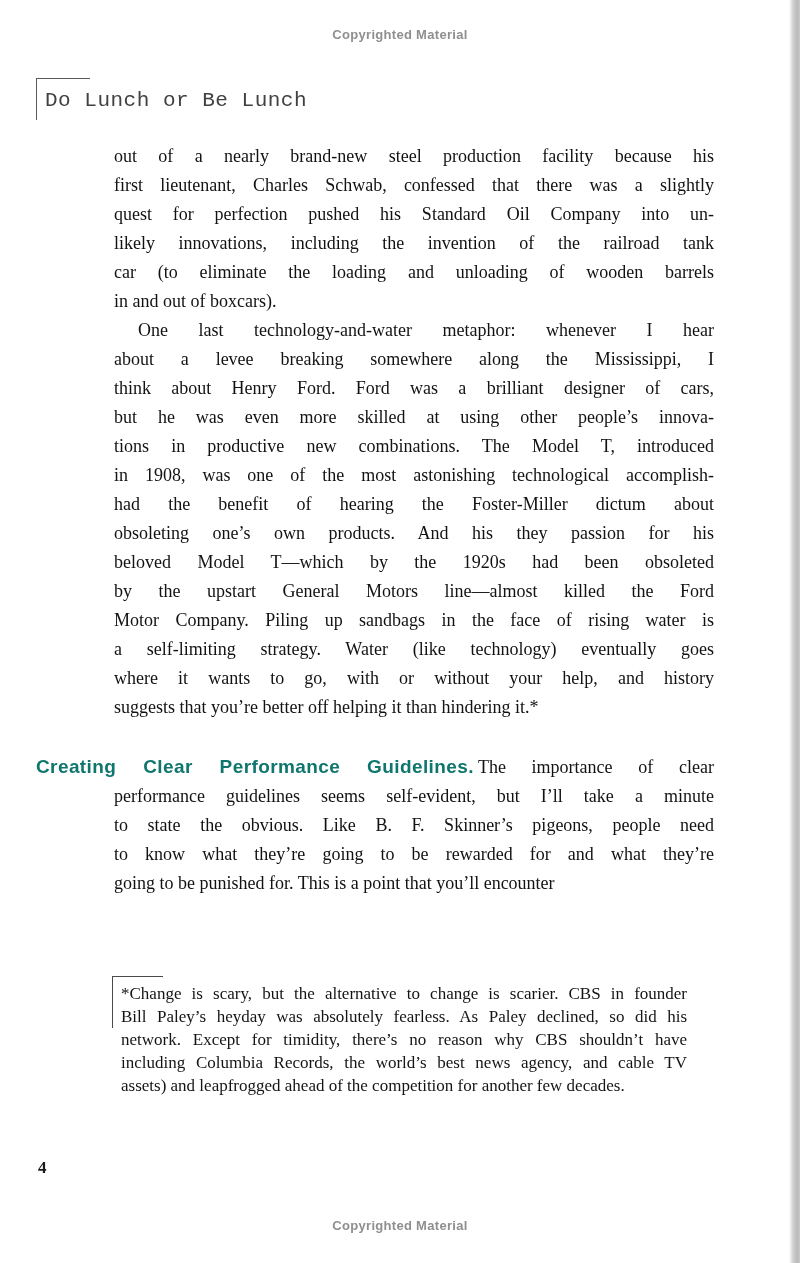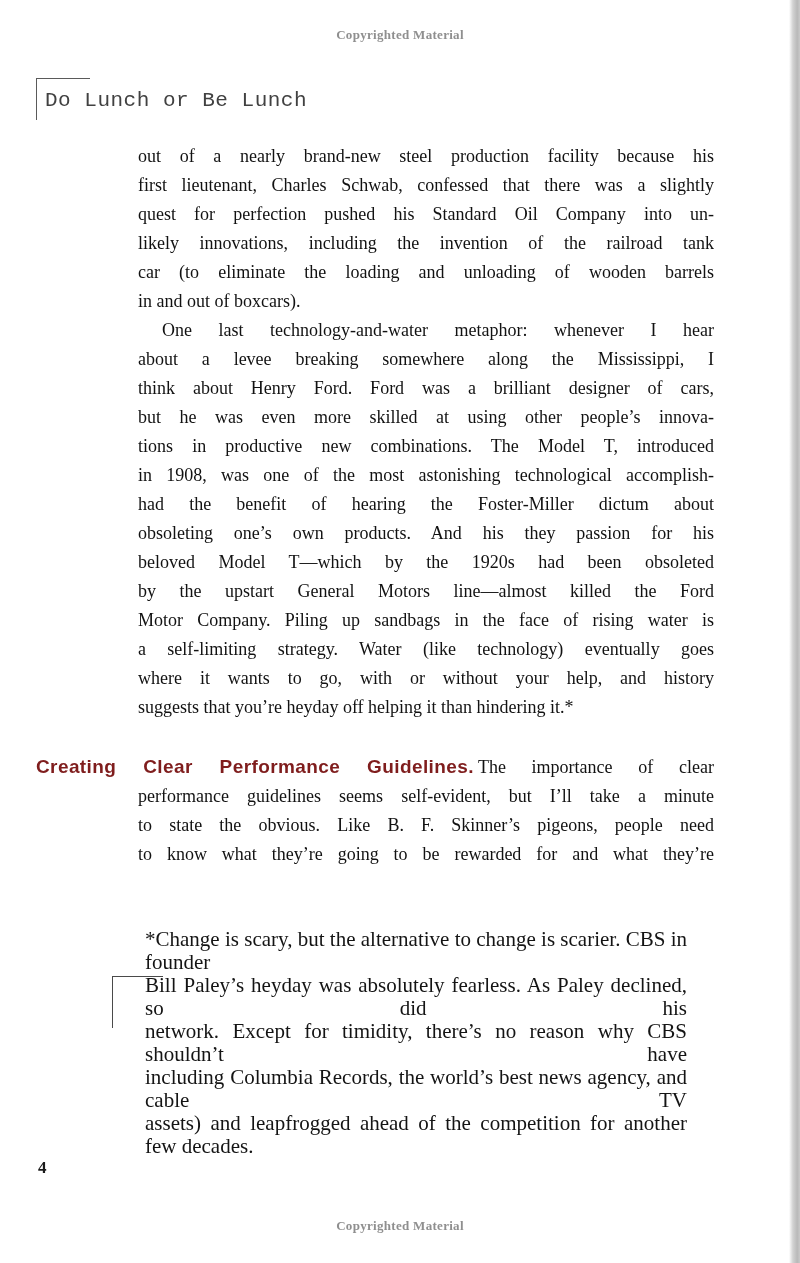--- a/index.html
+++ b/index.html
@@ -9,21 +9,21 @@
     height: 1263px;
     background: #ffffff;
     overflow: hidden;
     color: #131313;
   }
   .copy {
     position: absolute;
     left: 0;
     width: 100%;
     text-align: center;
-    font-family: Liberation Serif, serif;
+    font-family: Liberation Sans, sans-serif;
     font-weight: 700;
     font-size: 13px;
     letter-spacing: 0.3px;
     color: #8f8f8f;
   }
   .copy.top { top: 27px; }
   .copy.bottom { top: 1218px; }
 
   .head-bracket {
     position: absolute;
@@ -52,51 +52,51 @@
     font-family: "Liberation Serif", "DejaVu Serif", serif;
     font-size: 18px;
     line-height: 29px;
     color: #121212;
   }
   .line {
     text-align: justify;
     text-align-last: justify;
     white-space: nowrap;
   }
-  .line { white-space: normal; margin-left: 24px; }
+  .line { white-space: normal; }
   .line.end { text-align-last: left; }
   .line.indent { text-indent: 24px; }
 
   .section { margin-top: 30px; }
   .sec-first { margin-left: -78px; }
   .sec-heading {
     font-family: "Liberation Sans", sans-serif;
     font-weight: 700;
     font-size: 19px;
     letter-spacing: 0.4px;
-    color: #7f1d1d;
+    color: #0f766e;
     margin-right: 4px;
   }
 
   .foot-bracket {
     position: absolute;
     left: 112px;
     top: 976px;
     width: 50px;
     height: 51px;
     border-top: 1px solid #4a4a4a;
     border-left: 1px solid #4a4a4a;
   }
   .footnote {
     position: absolute;
     left: 121px;
-    top: 928px;
+    top: 982px;
     width: 566px;
     font-family: "Liberation Serif", "DejaVu Serif", serif;
-    font-size: 21px;
+    font-size: 17px;
     line-height: 23px;
     color: #141414;
   }
   .footnote i { font-style: italic; }
 
   .pagenum {
     position: absolute;
     left: 38px;
     top: 1158px;
     font-family: "Liberation Serif", "DejaVu Serif", serif;
@@ -139,27 +139,28 @@
         <div class="line">but he was even more skilled at using other people’s innova-</div>
         <div class="line">tions in productive new combinations. The Model T, introduced</div>
         <div class="line">in 1908, was one of the most astonishing technological accomplish-</div>
         <div class="line">had the benefit of hearing the Foster-Miller dictum about</div>
         <div class="line">obsoleting one’s own products. And his they passion for his</div>
         <div class="line">beloved Model T—which by the 1920s had been obsoleted</div>
         <div class="line">by the upstart General Motors line—almost killed the Ford</div>
         <div class="line">Motor Company. Piling up sandbags in the face of rising water is</div>
         <div class="line">a self-limiting strategy. Water (like technology) eventually goes</div>
         <div class="line">where it wants to go, with or without your help, and history</div>
-        <div class="line end">suggests that you’re heyday off helping it than hindering it.*</div>
+        <div class="line end">suggests that you’re better off helping it than hindering it.*</div>
       </div>
       <div class="section">
         <div class="line sec-first"><span class="sec-heading">Creating Clear Performance Guidelines.</span><span>The importance of clear</span></div>
         <div class="line">performance guidelines seems self-evident, but I’ll take a minute</div>
         <div class="line">to state the obvious. Like B. F. Skinner’s pigeons, people need</div>
         <div class="line">to know what they’re going to be rewarded for and what they’re</div>
+        <div class="line end">going to be punished for. This is a point that you’ll encounter</div>
       </div>
     </div>
 
   <div class="foot-bracket"></div>
   <div class="footnote" id="footnote">
       <div class="line"><span>*Change is scary, but the alternative to change is scarier. CBS in founder</span></div>
       <div class="line"><span>Bill Paley’s heyday was absolutely fearless. As Paley declined, so did his</span></div>
       <div class="line"><span>network. Except for timidity, there’s no reason why CBS shouldn’t have</span></div>
       <div class="line"><span>including Columbia Records, the world’s best news agency, and cable TV</span></div>
       <div class="line end"><span>assets) and leapfrogged ahead of the competition for another few decades.</span></div>

